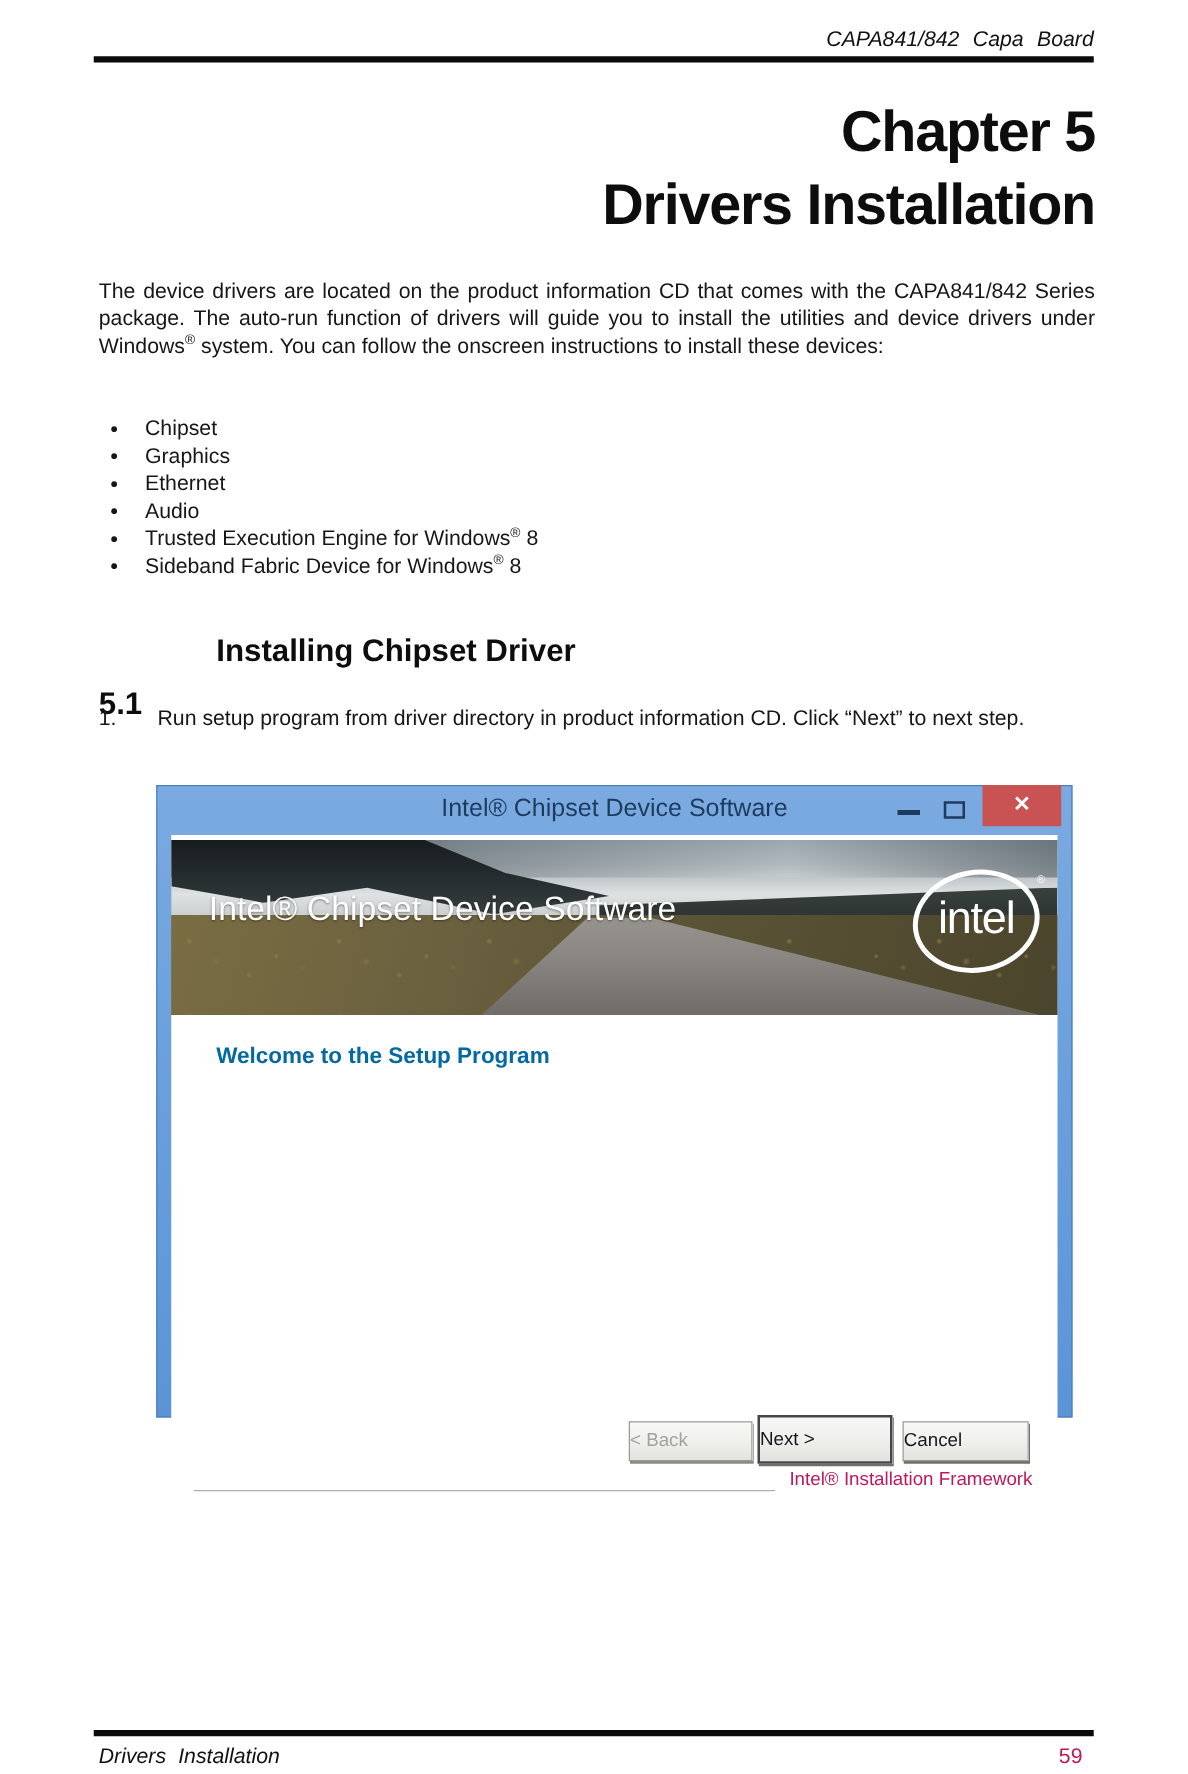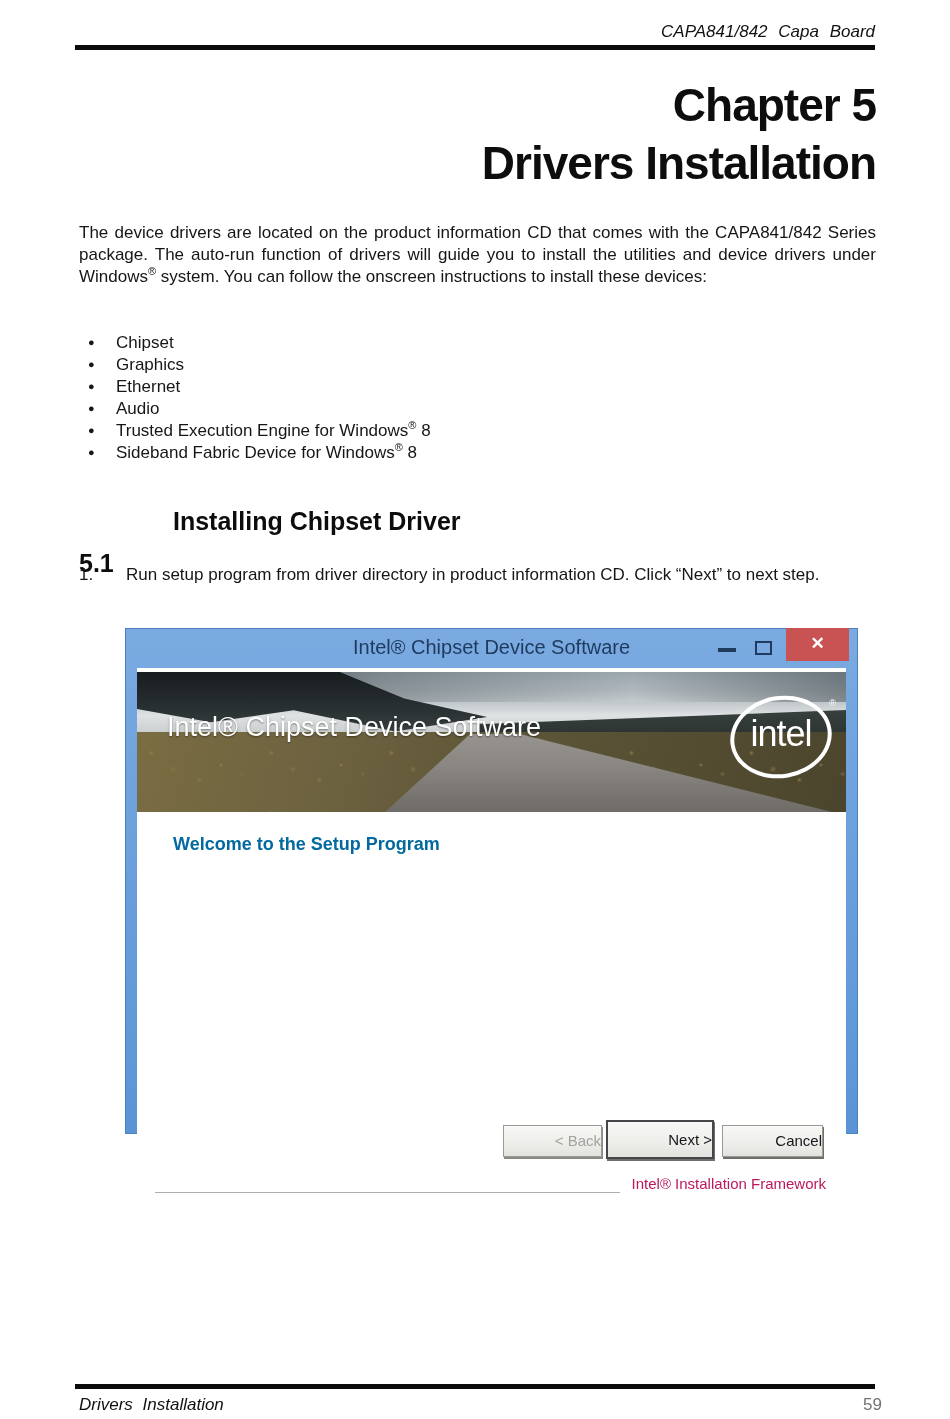--- a/index.html
+++ b/index.html
@@ -72,33 +72,33 @@
   .logo { position:absolute; right:14px; top:24px; width:102px; height:82px; }
   .logo-ring { position:absolute; left:0; top:0; width:100%; height:100%;
     border:4px solid #ffffff; border-radius:50%; transform:rotate(-10deg); }
   .logo-word { position:absolute; left:50%; top:50%; transform:translate(-50%,-56%);
     color:#ffffff; font-size:36px; letter-spacing:-1px; }
   .logo-reg { position:absolute; right:-4px; top:2px; color:#ffffff; font-size:9px; }
   
   .welcome { position:absolute; left:36px; top:166px; font-size:18px; font-weight:bold; color:#0369a1; }
   .dlg-text { position:absolute; left:36px; top:266px; width:632px; font-size:15px; line-height:19px; color:#16161c; }
   
-  .btn { position:absolute; height:32px; text-align:right; line-height:30px; font-size:15px;
+  .btn { position:absolute; height:32px; text-align:left; line-height:30px; font-size:15px;
     background:linear-gradient(180deg,#f8f8f6 0%, #ededea 60%, #e2e2de 100%);
-    border:1px solid #9a9a94; box-shadow:1px 2px 0 #6f6f69; color:#16161c; }
+    border:1px solid #9a9a94; box-shadow:1px 2px 0 #6f6f69; color:#16161c;margin-top:12px; }
   .btn-back  { left:366px; top:457px; width:99px; color:#a2a29e; box-shadow:1px 2px 0 #8a8a85; }
   .btn-next  { left:469px; top:452px; width:108px; height:39px; line-height:35px;
     border:2px solid #45454a; box-shadow:1px 2px 0 #6f6f69; }
   .btn-cancel{ left:585px; top:457px; width:101px; }
   .dlg-rule { position:absolute; left:18px; top:524px; width:465px; height:1px; background:#aeaeaa; }
   .framework { position:absolute; right:20px; top:507px; font-size:15px; color:#be185d; }
   
   .ftr-rule { position:absolute; top:1384px; left:75px; width:800px; height:5px; background:#0b0b0b; }
   .ftr-label { position:absolute; top:1395px; left:79px; font-size:17px; font-style:italic; word-spacing:5px; color:#111; }
-  .ftr-page { position:absolute; top:1395px; right:68px; font-size:17px; color:#737373; }
+  .ftr-page { position:absolute; top:1395px; right:84px; font-size:17px; color:#be185d; }
 </style>
 </head>
 <body>
 
 <div class="page">
 
   <div class="hdr-board">CAPA841/842 Capa Board</div>
   <div class="hdr-rule"></div>
 
   <div class="chapter">

